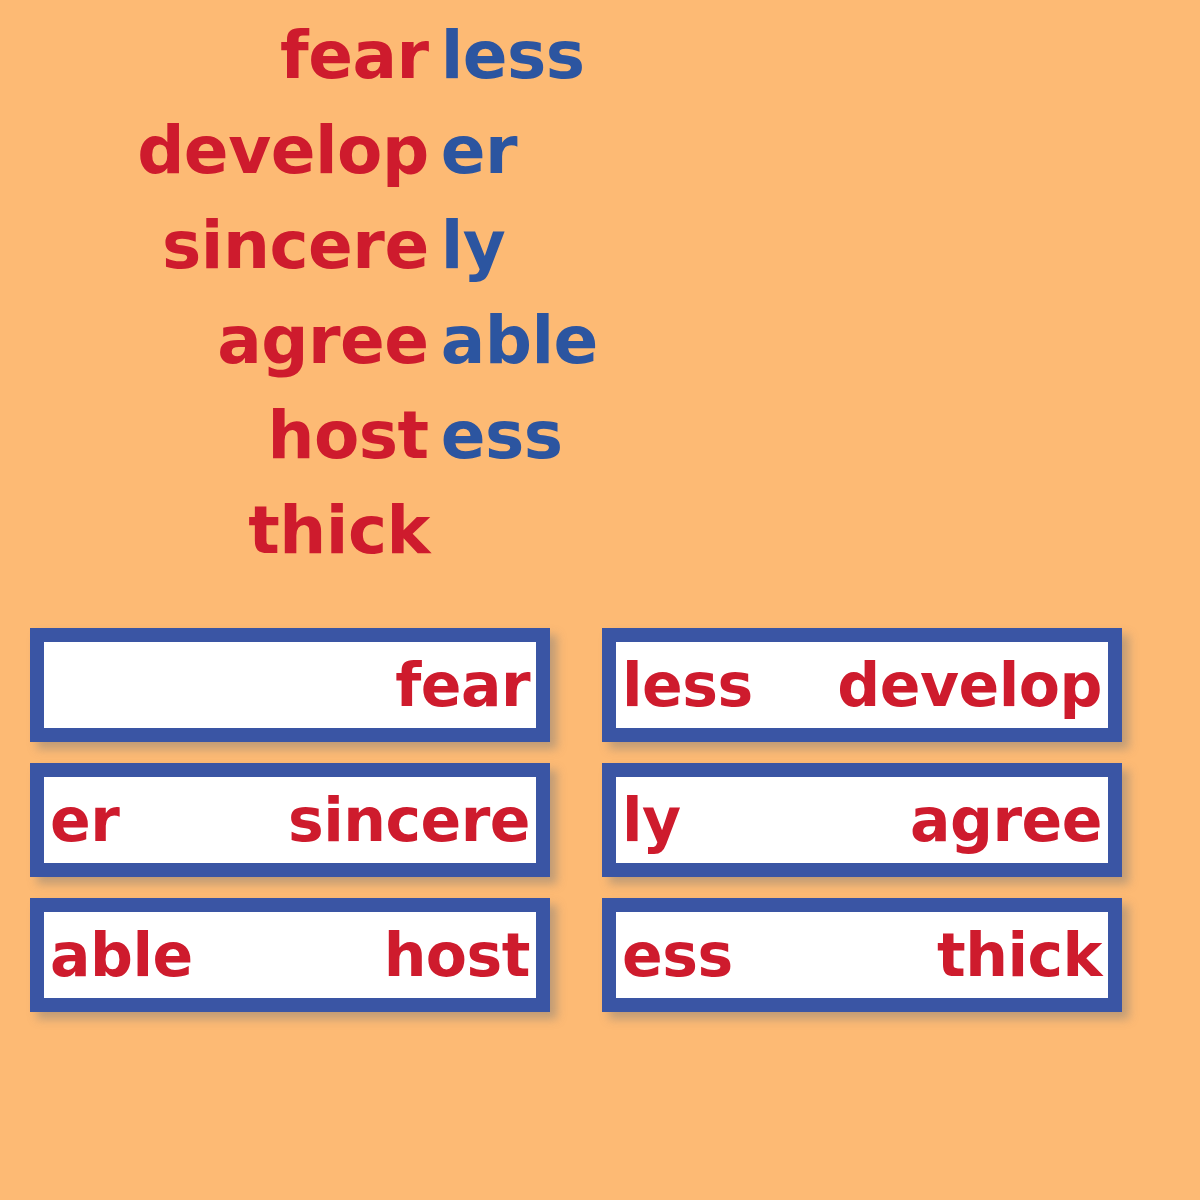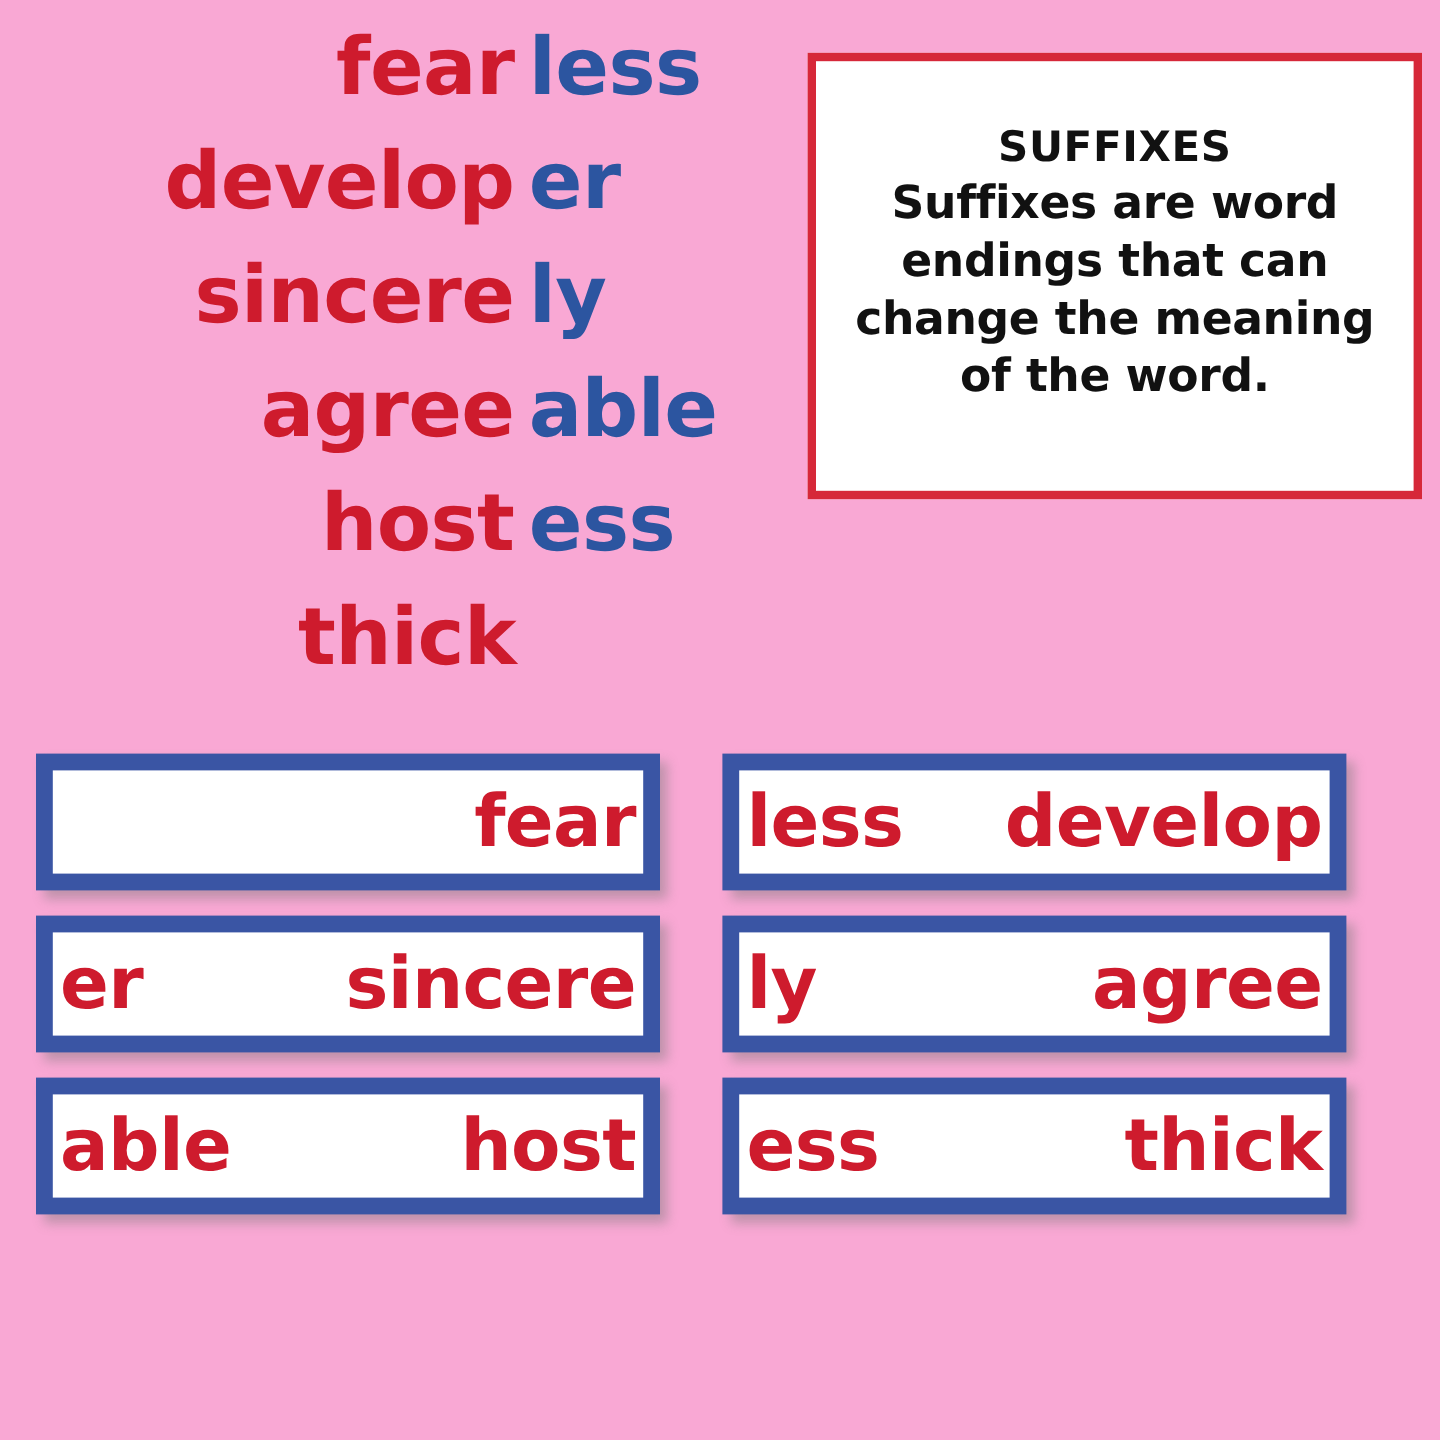--- a/index.html
+++ b/index.html
@@ -9,21 +9,21 @@
     background: #ffffff;
   }
   body {
     font-family: "Liberation Sans", sans-serif;
   }
 
   #page {
     position: relative;
     width: 1200px;
     height: 1200px;
-    background: #f9a8d4;
+    background: #fdba74;
     overflow: hidden;
   }
 
   
   #word-list {
     position: absolute;
     left: 0px;
     top: 8px;
     width: 640px;
     height: 570px;
@@ -173,29 +173,20 @@
       <span class="word-base col-base">host</span>
       <span class="word-suffix col-suffix">ess</span>
     </div>
 
     <div class="word-row">
       <span class="word-base col-base">thick</span>
     </div>
 
   </div>
 
-  <div id="definition-box">
-    <div id="definition-inner">
-      <div class="def-title">SUFFIXES</div>
-      <div class="def-body">Suffixes are word</div>
-      <div class="def-body">endings that can</div>
-      <div class="def-body">change the meaning</div>
-      <div class="def-body">of the word.</div>
-    </div>
-  </div>
 
   <div id="cards">
 
     <div class="card-row">
       <div class="card">
         <div class="card-inner">
           <span class="card-word left empty"></span>
           <span class="card-word right">fear</span>
         </div>
       </div>

